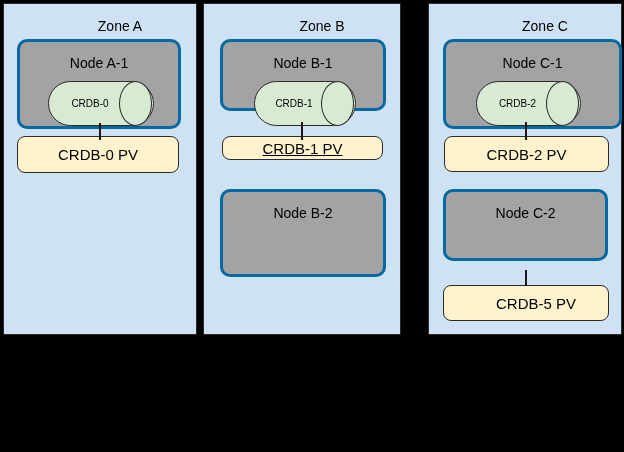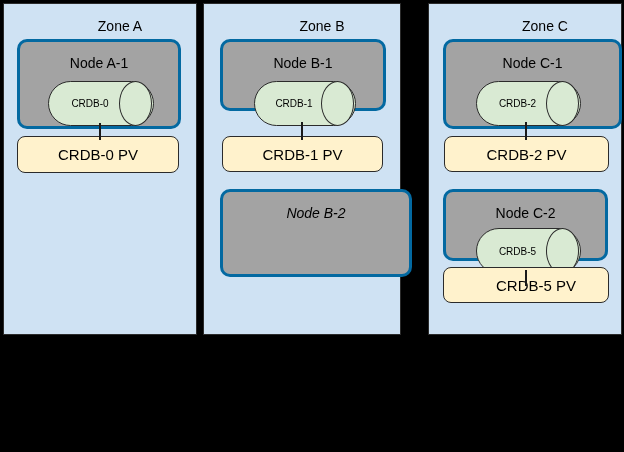--- a/index.html
+++ b/index.html
@@ -91,32 +91,32 @@
   
   #node-a1 { left: 13px; top: 35px; width: 164px; height: 90px; }
   #cyl-0   { left: 28px; top: 39px; width: 106px; height: 45px; }
   #conn-a  { left: 95px; top: 119px; height: 17px; }
   #pv-0    { left: 13px; top: 132px; width: 162px; height: 37px; }
 
   
   #node-b1 { left: 16px; top: 35px; width: 166px; height: 72px; }
   #cyl-1   { left: 31px; top: 39px; width: 102px; height: 45px; text-decoration: underline; }
   #conn-b  { left: 97px; top: 118px; height: 18px; }
-  #pv-1    { left: 18px; top: 132px; width: 161px; height: 36px; }
-  #node-b2 { left: 16px; top: 185px; width: 192px; height: 88px; font-style: italic; }
+  #pv-1    { left: 18px; top: 132px; width: 161px; height: 24px; text-decoration: underline; }
+  #node-b2 { left: 16px; top: 185px; width: 166px; height: 88px; }
 
   
   #node-c1 { left: 14px; top: 35px; width: 179px; height: 90px; }
   #cyl-2   { left: 30px; top: 39px; width: 105px; height: 45px; }
   #conn-c1 { left: 96px; top: 118px; height: 18px; }
   #pv-2    { left: 15px; top: 132px; width: 165px; height: 36px; }
   #node-c2 { left: 14px; top: 185px; width: 165px; height: 72px; }
   #cyl-5   { left: 30px; top: 36px; width: 105px; height: 46px; }
   #conn-c2 { left: 96px; top: 266px; height: 16px; }
-  #pv-5    { left: 14px; top: 263px; width: 166px; height: 36px; padding-left: 20px; }
+  #pv-5    { left: 14px; top: 281px; width: 166px; height: 36px; padding-left: 20px; }
 </style>
 </head>
 <body>
 
 <div class="canvas">
 
   <div class="zone" id="zone-a">
     <div class="zone-title">Zone A</div>
 
     <div class="node" id="node-a1">
@@ -168,24 +168,20 @@
     </div>
 
     <div class="connector" id="conn-c1"></div>
 
     <div class="pv" id="pv-2">
       <span>CRDB-2 PV</span>
     </div>
 
     <div class="node" id="node-c2">
       <div class="node-title">Node C-2</div>
-      <div class="cylinder" id="cyl-5">
-        <span class="cyl-cap"></span>
-        <span class="cyl-label">CRDB-5</span>
-      </div>
     </div>
 
     <div class="connector" id="conn-c2"></div>
 
     <div class="pv" id="pv-5">
       <span>CRDB-5 PV</span>
     </div>
   </div>
 
 </div>

